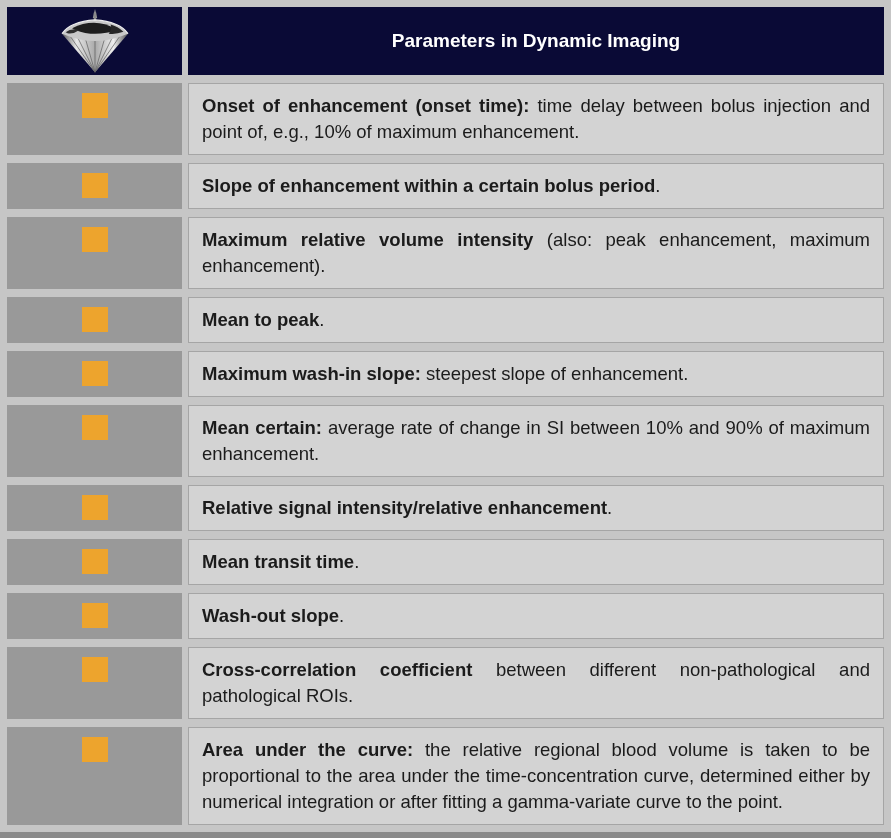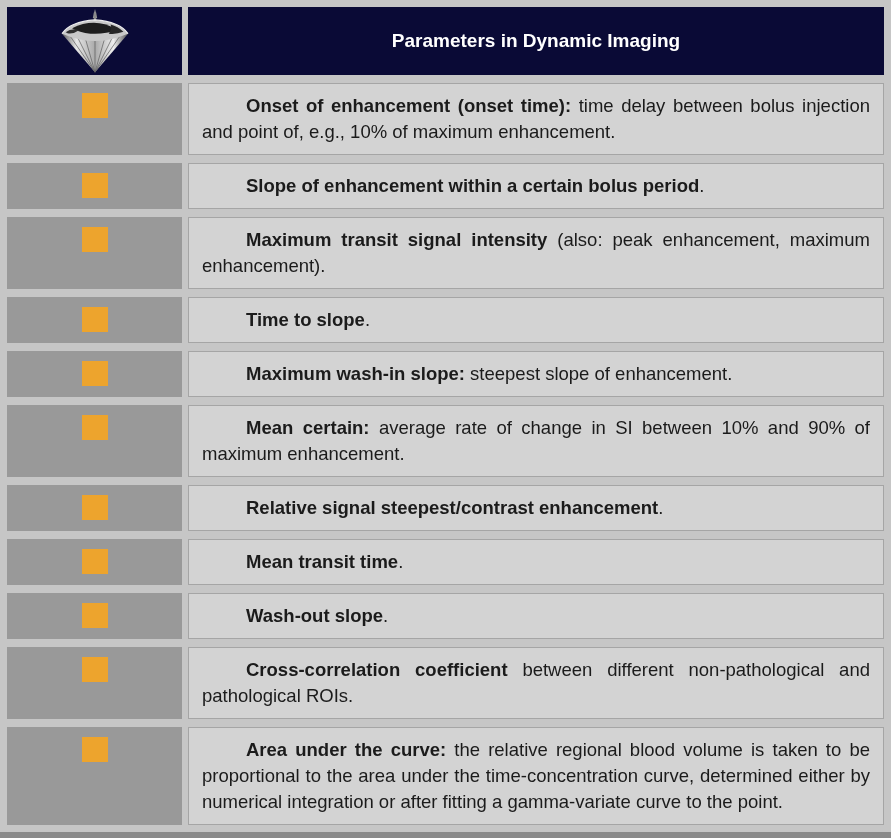--- a/index.html
+++ b/index.html
@@ -50,21 +50,20 @@
     box-sizing: border-box;
     padding: 9px 13px;
     font-size: 18.5px;
     line-height: 26px;
     color: #1b1b1b;
     text-align: justify;
     hyphens: manual;
   }
   .cell-right .term {
     font-weight: bold;
-    margin-left: 44px;
   }
   .header-row .cell-left {
     background: #0a0a36;
     padding: 0;
     align-items: center;
     height: 68px;
   }
   .header-row .cell-right {
     background: #0a0a36;
     border: 1px solid #0a0a36;
@@ -136,49 +135,49 @@
     <div class="cell-left">
         <span class="bullet"></span>
       </div>
     <div class="cell-right"><span class="term">Slope of enhancement within a certain bolus period</span><span>.</span></div>
   </div>
 
   <div class="row">
     <div class="cell-left">
         <span class="bullet"></span>
       </div>
-    <div class="cell-right"><span class="term">Maximum transit signal intensity</span><span> (also: peak enhancement, ma­ximum enhancement).</span></div>
-  </div>
-
-  <div class="row">
-    <div class="cell-left">
-        <span class="bullet"></span>
-      </div>
-    <div class="cell-right"><span class="term">Time to slope</span><span>.</span></div>
+    <div class="cell-right"><span class="term">Maximum relative volume intensity</span><span> (also: peak enhancement, ma­ximum enhancement).</span></div>
+  </div>
+
+  <div class="row">
+    <div class="cell-left">
+        <span class="bullet"></span>
+      </div>
+    <div class="cell-right"><span class="term">Mean to peak</span><span>.</span></div>
   </div>
 
   <div class="row">
     <div class="cell-left">
         <span class="bullet"></span>
       </div>
     <div class="cell-right"><span class="term">Maximum wash-in slope:</span><span> steepest slope of enhancement.</span></div>
   </div>
 
   <div class="row">
     <div class="cell-left">
         <span class="bullet"></span>
       </div>
     <div class="cell-right"><span class="term">Mean certain:</span><span> average rate of change in SI between 10% and 90% of maximum enhancement.</span></div>
   </div>
 
   <div class="row">
     <div class="cell-left">
         <span class="bullet"></span>
       </div>
-    <div class="cell-right"><span class="term">Relative signal steepest/contrast enhancement</span><span>.</span></div>
+    <div class="cell-right"><span class="term">Relative signal intensity/relative enhancement</span><span>.</span></div>
   </div>
 
   <div class="row">
     <div class="cell-left">
         <span class="bullet"></span>
       </div>
     <div class="cell-right"><span class="term">Mean transit time</span><span>.</span></div>
   </div>
 
   <div class="row">

